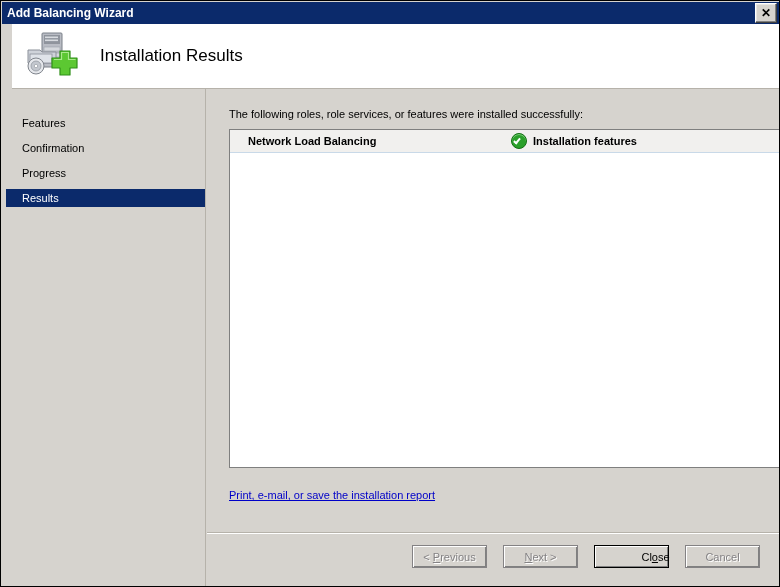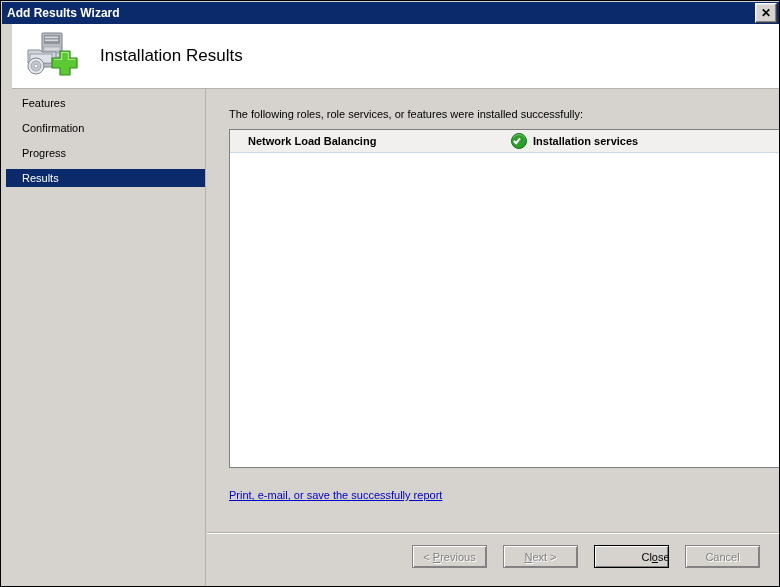--- a/index.html
+++ b/index.html
@@ -91,21 +91,21 @@
   }
 
   
   .sidebar {
     position: absolute;
     left: 1px; top: 88px;
     width: 204px;
     height: 497px;
     background: #d6d3ce;
     border-right: 1px solid #ffffff;
-    padding-top: 5px;
+    padding-top: 25px;
     box-sizing: border-box;
   }
   .sidebar::after {
     content: "";
     position: absolute;
     right: -1px; top: 0;
     width: 1px; height: 100%;
     background: #b6b2aa;
   }
   .nav-item {
@@ -266,21 +266,21 @@
     padding-left: 48px;
   }
   .btn .u { text-decoration: underline; }
 </style>
 </head>
 <body>
 
 <div class="window">
 
   <div class="titlebar">
-    <div class="titlebar-text">Add Results Wizard</div>
+    <div class="titlebar-text">Add Balancing Wizard</div>
     <div class="close-btn">
       <span class="close-x">✕</span>
     </div>
   </div>
 
   <div class="header">
     <div class="header-icon">
       <svg width="56" height="52" viewBox="0 0 56 52" xmlns="http://www.w3.org/2000/svg">
 
         <rect x="20" y="3" width="20" height="34" rx="1" fill="#b9bcc4" stroke="#7b8089" stroke-width="1"></rect>
@@ -314,26 +314,26 @@
 
   <div class="main">
 
     <div class="main-intro">The following roles, role services, or features were installed successfully:</div>
 
     <div class="listbox">
       <div class="listbox-head">
         <div class="col-name">Network Load Balancing</div>
         <div class="col-status">
           <span class="status-icon"></span>
-          <span class="status-text">Installation services</span>
+          <span class="status-text">Installation features</span>
         </div>
       </div>
     </div>
 
-    <div class="report-link">Print, e-mail, or save the successfully report</div>
+    <div class="report-link">Print, e-mail, or save the installation report</div>
 
     <div class="btn-sep"></div>
 
     <div class="btnbar">
       <div class="btn disabled">
           <span>&lt; <span class="u">P</span>revious</span>
         </div>
       <div class="btn disabled">
           <span><span class="u">N</span>ext &gt;</span>
         </div>

